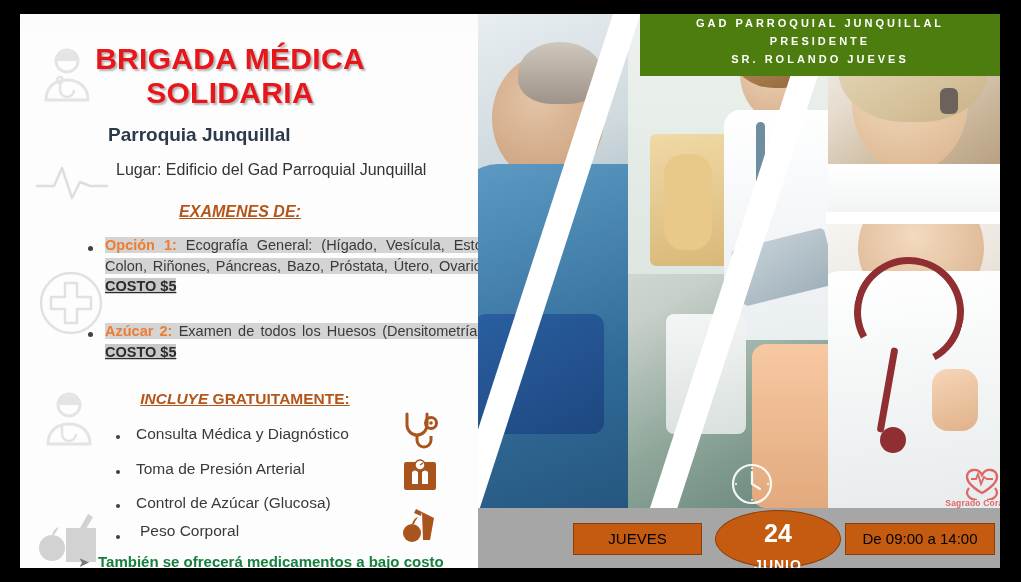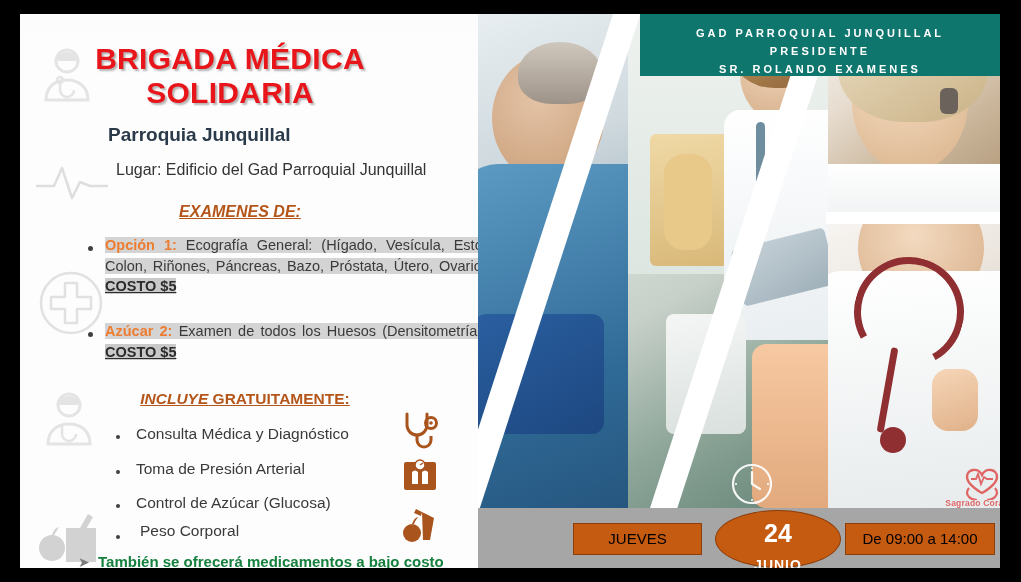--- a/index.html
+++ b/index.html
@@ -63,23 +63,23 @@
   .p3{left:350px;top:0;width:172px;height:215px;
       background:linear-gradient(145deg,#f6f3ef 0%,#e7ddd0 30%,#cbb79c 60%,#a78c6b 100%);}
   .p4{left:350px;top:205px;width:172px;height:289px;
       background:linear-gradient(155deg,#f7f5f2 0%,#ece6df 30%,#d8cdc2 60%,#b9a596 100%);}
 
   .ppl{position:absolute;border-radius:50%;}
 
   
   .sep{position:absolute;background:#ffffff;transform-origin:top left;}
 
-  #hdr{position:absolute;left:162px;top:0;width:360px;height:62px;background:#0f766e;
+  #hdr{position:absolute;left:162px;top:0;width:360px;height:62px;background:#4d7c0f;
        color:#fff;text-align:center;font-size:11px;font-weight:bold;letter-spacing:3px;
-       line-height:1.65;padding-top:10px;box-sizing:border-box;}
+       line-height:1.65;box-sizing:border-box;}
 
   #clock{position:absolute;left:710px;top:448px;width:44px;height:44px;}
 
   #sagrado{position:absolute;left:925px;top:448px;width:74px;text-align:center;}
   #sagrado .sc-label{font-size:8.5px;font-weight:bold;color:#E06666;margin-top:-2px;letter-spacing:.2px;}
 
   
   #bottombar{position:absolute;left:458px;top:494px;width:522px;height:60px;background:#A6A6A6;}
   .chip{position:absolute;background:#C55A11;border:1px solid #8c3d0a;color:#000000;
         font-size:15px;text-align:center;line-height:30px;height:30px;}
@@ -283,21 +283,21 @@
              background:linear-gradient(160deg,#f6d6b8,#e0b189);border-radius:16px;"></div>
       </div>
 
       <div class="sep" style="left:148px;top:-40px;width:26px;height:620px;transform:rotate(18deg);"></div>
       <div class="sep" style="left:352px;top:-60px;width:26px;height:640px;transform:rotate(18deg);"></div>
       <div class="sep" style="left:348px;top:198px;width:180px;height:12px;"></div>
 
       <div id="hdr">
         <div>GAD PARROQUIAL JUNQUILLAL</div>
         <div>PRESIDENTE</div>
-        <div>SR. ROLANDO EXAMENES</div>
+        <div>SR. ROLANDO JUEVES</div>
       </div>
     </div>
 
     <div id="clock">
       <svg width="44" height="44" viewBox="0 0 44 44">
         <circle cx="22" cy="22" r="19" fill="none" stroke="#ffffff" stroke-width="2.2" opacity=".92"></circle>
         <path d="M22 10 v12 l8 5" fill="none" stroke="#ffffff" stroke-width="2.2" stroke-linecap="round" opacity=".92"></path>
         <circle cx="22" cy="6" r="1" fill="#fff"></circle>
           <circle cx="38" cy="22" r="1" fill="#fff"></circle>
         <circle cx="22" cy="38" r="1" fill="#fff"></circle>

